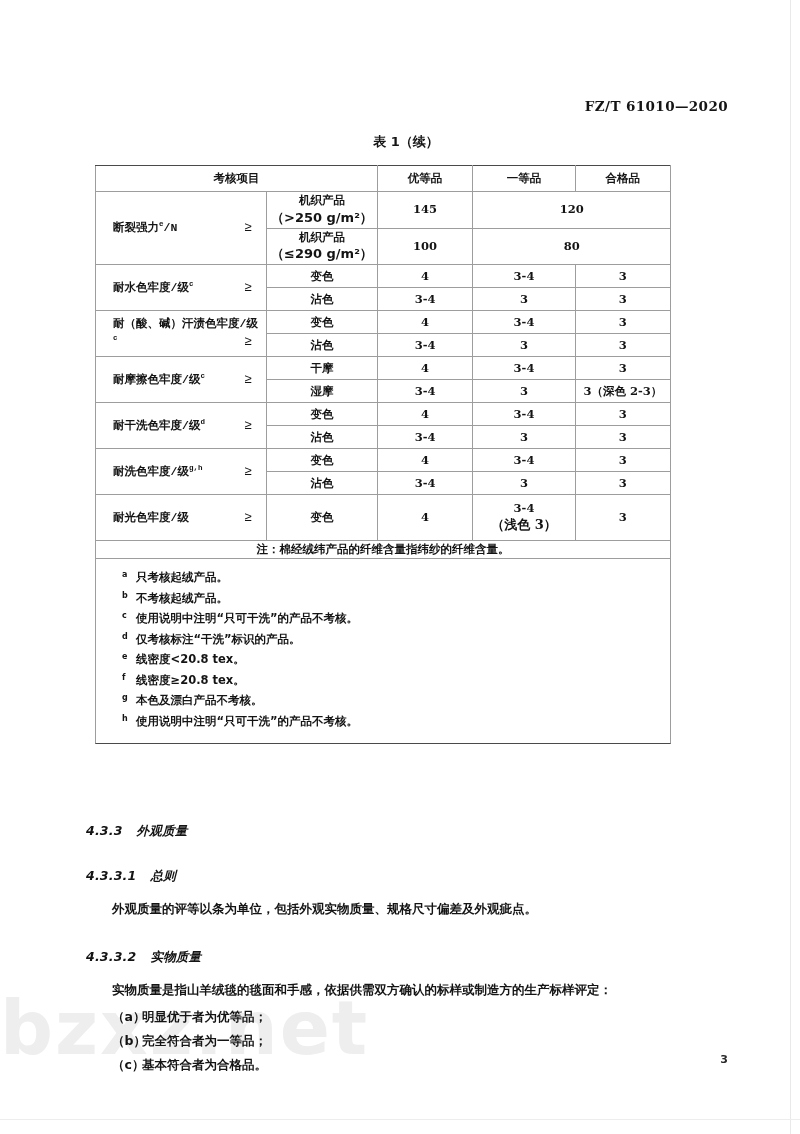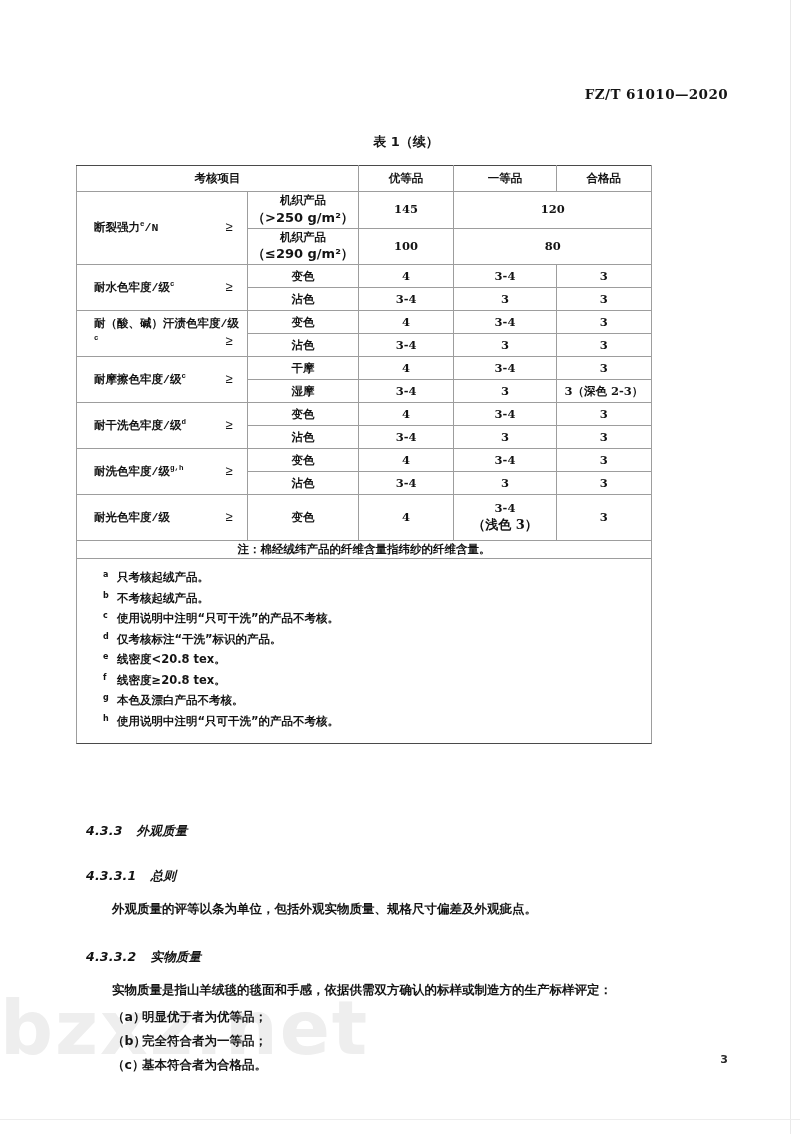--- a/index.html
+++ b/index.html
@@ -40,21 +40,21 @@
     font-size: 74px;
     letter-spacing: 2px;
     color: #eeeeee;
     user-select: none;
     z-index: 0;
   }
 
   
   .doc-header {
     position: absolute;
-    top: 86px;
+    top: 98px;
     right: 72px;
     font-family: "DejaVu Serif", "Liberation Serif", serif;
     font-weight: bold;
     font-size: 13.5px;
     letter-spacing: 0.4px;
     color: #151515;
   }
 
   
   .table-caption {
@@ -64,21 +64,21 @@
     text-align: center;
     font-size: 13px;
     font-weight: bold;
     color: #151515;
   }
 
   
   .table-wrap {
     position: absolute;
     top: 165px;
-    left: 76px;
+    left: 95px;
     width: 576px;
     z-index: 1;
   }
   table.spec {
     width: 100%;
     border-collapse: collapse;
     font-size: 11.5px;
     color: #141414;
     background: #fff;
   }

